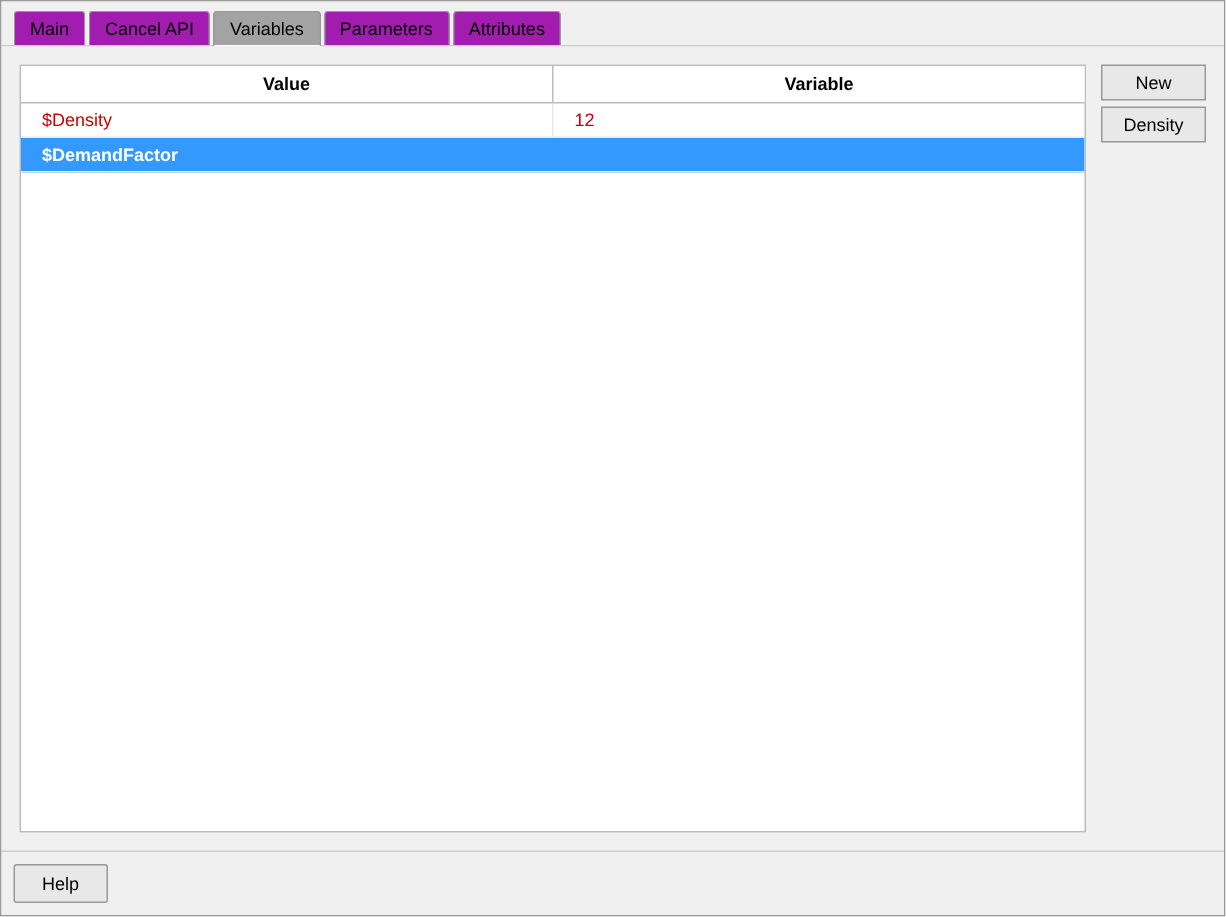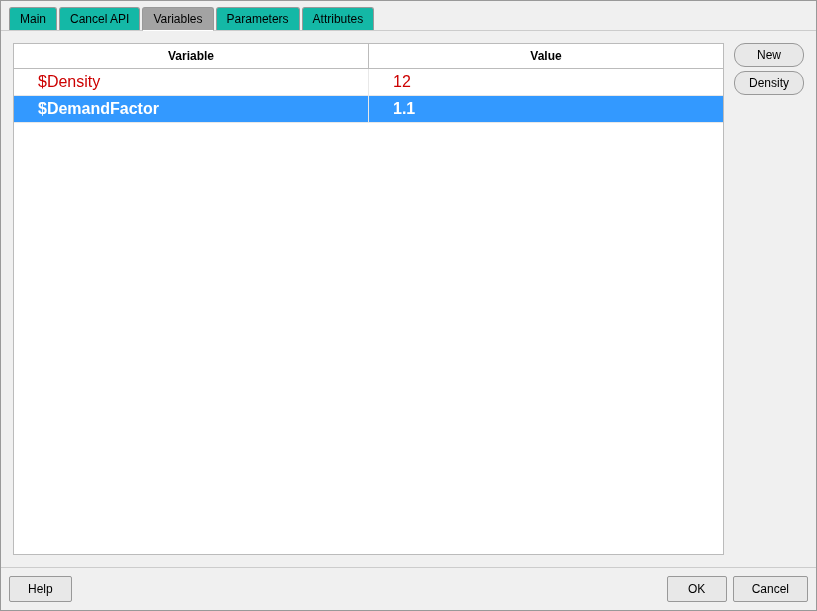--- a/index.html
+++ b/index.html
@@ -25,21 +25,21 @@
       display: flex;
       flex-direction: row;
       background: #f0f0f0;
       border-bottom: 1px solid #ccc;
       padding: 6px 8px 0 8px;
       gap: 2px;
     }
     .tab {
       padding: 4px 10px;
       border: 1px solid #999;
-      background: #14b8a6;
+      background: #a21caf;
       cursor: pointer;
       font-size: 12px;
       border-bottom: none;
       border-radius: 3px 3px 0 0;
       color: #000;
     }
     .tab.active {
       background: #a3a3a3;
       border-bottom: 1px solid #fff;
       margin-bottom: -1px;
@@ -84,22 +84,22 @@
     .table-row {
       display: flex;
       border-bottom: 1px solid #e8e8e8;
     }
     .table-row.selected {
       background: #3399ff;
       font-weight: bold;
     }
     .table-cell {
       flex: 1;
-      padding: 4px 24px;
-      font-size: 16px;
+      padding: 4px 14px;
+      font-size: 12px;
       border-right: 1px solid #e8e8e8;
       color: #cc0000;
     }
     .table-row.selected .table-cell {
       color: #fff;
     }
     .table-cell:first-child {
       color: #cc0000;
     }
     .table-row.selected .table-cell:first-child {
@@ -114,21 +114,21 @@
       gap: 4px;
       width: 70px;
     }
     .btn {
       padding: 4px 10px;
       border: 1px solid #999;
       background: #e8e8e8;
       cursor: pointer;
       font-size: 12px;
       text-align: center;
-      border-radius: 11px;
+      border-radius: 0;
       width: 100%;
     }
     .footer {
       display: flex;
       flex-direction: row;
       justify-content: space-between;
       align-items: center;
       padding: 8px 8px;
       border-top: 1px solid #ccc;
       background: #f0f0f0;
@@ -157,43 +157,38 @@
     <div class="tab">Cancel API</div>
     <div class="tab active">Variables</div>
     <div class="tab">Parameters</div>
     <div class="tab">Attributes</div>
   </div>
 
   <div class="content-area">
 
     <div class="table-container">
       <div class="table-header">
+        <div class="table-header-cell">Value</div>
         <div class="table-header-cell">Variable</div>
-        <div class="table-header-cell">Value</div>
       </div>
       <div class="table-body">
         <div class="table-row">
           <div class="table-cell">$Density</div>
           <div class="table-cell">12</div>
         </div>
         <div class="table-row selected">
           <div class="table-cell">$DemandFactor</div>
-          <div class="table-cell">1.1</div>
         </div>
       </div>
     </div>
 
     <div class="right-buttons">
       <button class="btn">New</button>
       <button class="btn">Density</button>
     </div>
 
   </div>
 
   <div class="footer">
     <button class="btn-footer">Help</button>
-    <div class="footer-right">
-      <button class="btn-footer">OK</button>
-      <button class="btn-footer">Cancel</button>
-    </div>
   </div>
 
 </div>
 
 </body></html>

